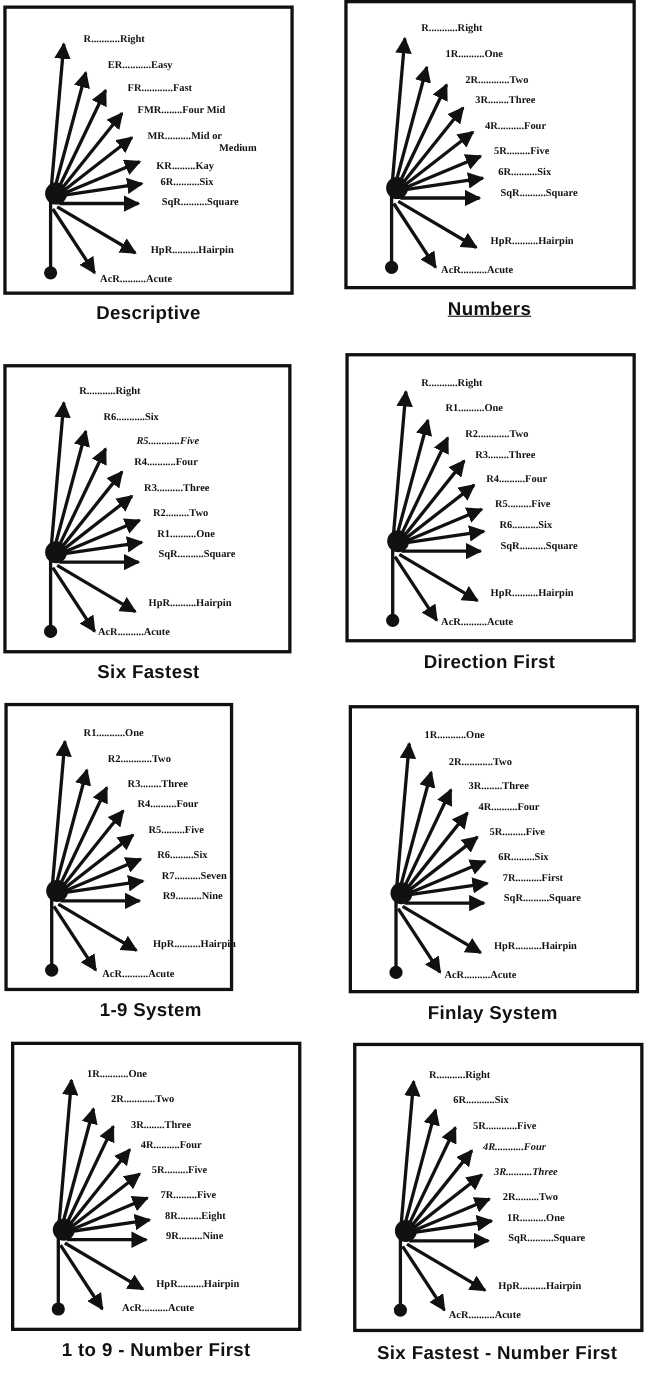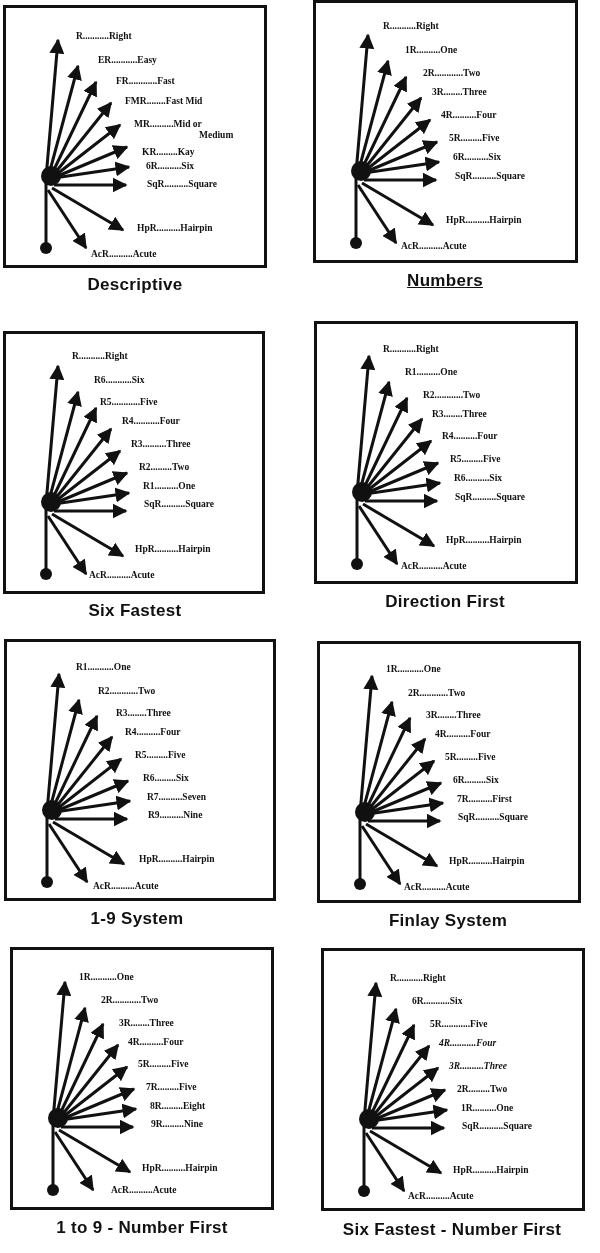--- a/index.html
+++ b/index.html
@@ -35,21 +35,21 @@
   </defs>
 </svg>
 
 <div class="panel" style="left:3px; top:5px; width:264px; height:263px;">
   <svg viewBox="0 0 256 256">
       <use href="#fan"></use>
     </svg>
   <span class="label" style="left:70px; top:23px;">R...........Right</span>
   <span class="label" style="left:92px; top:47px;">ER...........Easy</span>
   <span class="label" style="left:110px; top:68px;">FR............Fast</span>
-  <span class="label" style="left:119px; top:88px;">FMR........Fast Mid</span>
+  <span class="label" style="left:119px; top:88px;">FMR........Four Mid</span>
   <span class="label" style="left:128px; top:111px;">MR..........Mid or</span>
   <span class="label" style="left:193px; top:122px;">Medium</span>
   <span class="label" style="left:136px; top:139px;text-align:right;">KR.........Kay</span>
   <span class="label" style="left:140px; top:153px;">6R..........Six</span>
   <span class="label" style="left:141px; top:171px;">SqR..........Square</span>
   <span class="label" style="left:131px; top:215px;">HpR..........Hairpin</span>
   <span class="label" style="left:85px; top:241px;">AcR..........Acute</span>
 </div>
 <div class="title" style="left:-15px; top:275px;">Descriptive</div>
 
@@ -69,21 +69,21 @@
   <span class="label" style="left:85px; top:238px;">AcR..........Acute</span>
 </div>
 <div class="title" style="left:295px; top:271px;text-decoration:underline;">Numbers</div>
 
 <div class="panel" style="left:3px; top:331px; width:262px; height:263px;">
   <svg viewBox="0 0 256 256">
       <use href="#fan"></use>
     </svg>
   <span class="label" style="left:66px; top:17px;">R...........Right</span>
   <span class="label" style="left:88px; top:41px;">R6...........Six</span>
-  <span class="label" style="left:94px; top:63px;">R5............Five</span>
+  <span class="label" style="left:118px; top:63px;font-style:italic;">R5............Five</span>
   <span class="label" style="left:116px; top:82px;">R4...........Four</span>
   <span class="label" style="left:125px; top:105px;">R3..........Three</span>
   <span class="label" style="left:133px; top:128px;">R2.........Two</span>
   <span class="label" style="left:137px; top:147px;">R1..........One</span>
   <span class="label" style="left:138px; top:165px;">SqR..........Square</span>
   <span class="label" style="left:129px; top:210px;">HpR..........Hairpin</span>
   <span class="label" style="left:83px; top:236px;">AcR..........Acute</span>
 </div>
 <div class="title" style="left:-15px; top:601px;">Six Fastest</div>
 
@@ -97,21 +97,21 @@
   <span class="label" style="left:115px; top:85px;">R3........Three</span>
   <span class="label" style="left:125px; top:107px;">R4..........Four</span>
   <span class="label" style="left:133px; top:130px;">R5.........Five</span>
   <span class="label" style="left:137px; top:149px;">R6..........Six</span>
   <span class="label" style="left:138px; top:168px;">SqR..........Square</span>
   <span class="label" style="left:129px; top:211px;">HpR..........Hairpin</span>
   <span class="label" style="left:84px; top:237px;">AcR..........Acute</span>
 </div>
 <div class="title" style="left:295px; top:592px;">Direction First</div>
 
-<div class="panel" style="left:4px; top:639px; width:272px; height:262px;">
+<div class="panel" style="left:4px; top:639px; width:208px; height:262px;">
   <svg viewBox="0 0 256 256">
       <use href="#fan"></use>
     </svg>
   <span class="label" style="left:69px; top:20px;">R1...........One</span>
   <span class="label" style="left:91px; top:44px;">R2............Two</span>
   <span class="label" style="left:109px; top:66px;">R3........Three</span>
   <span class="label" style="left:118px; top:85px;">R4..........Four</span>
   <span class="label" style="left:128px; top:108px;">R5.........Five</span>
   <span class="label" style="left:136px; top:131px;">R6.........Six</span>
   <span class="label" style="left:140px; top:150px;">R7..........Seven</span>

